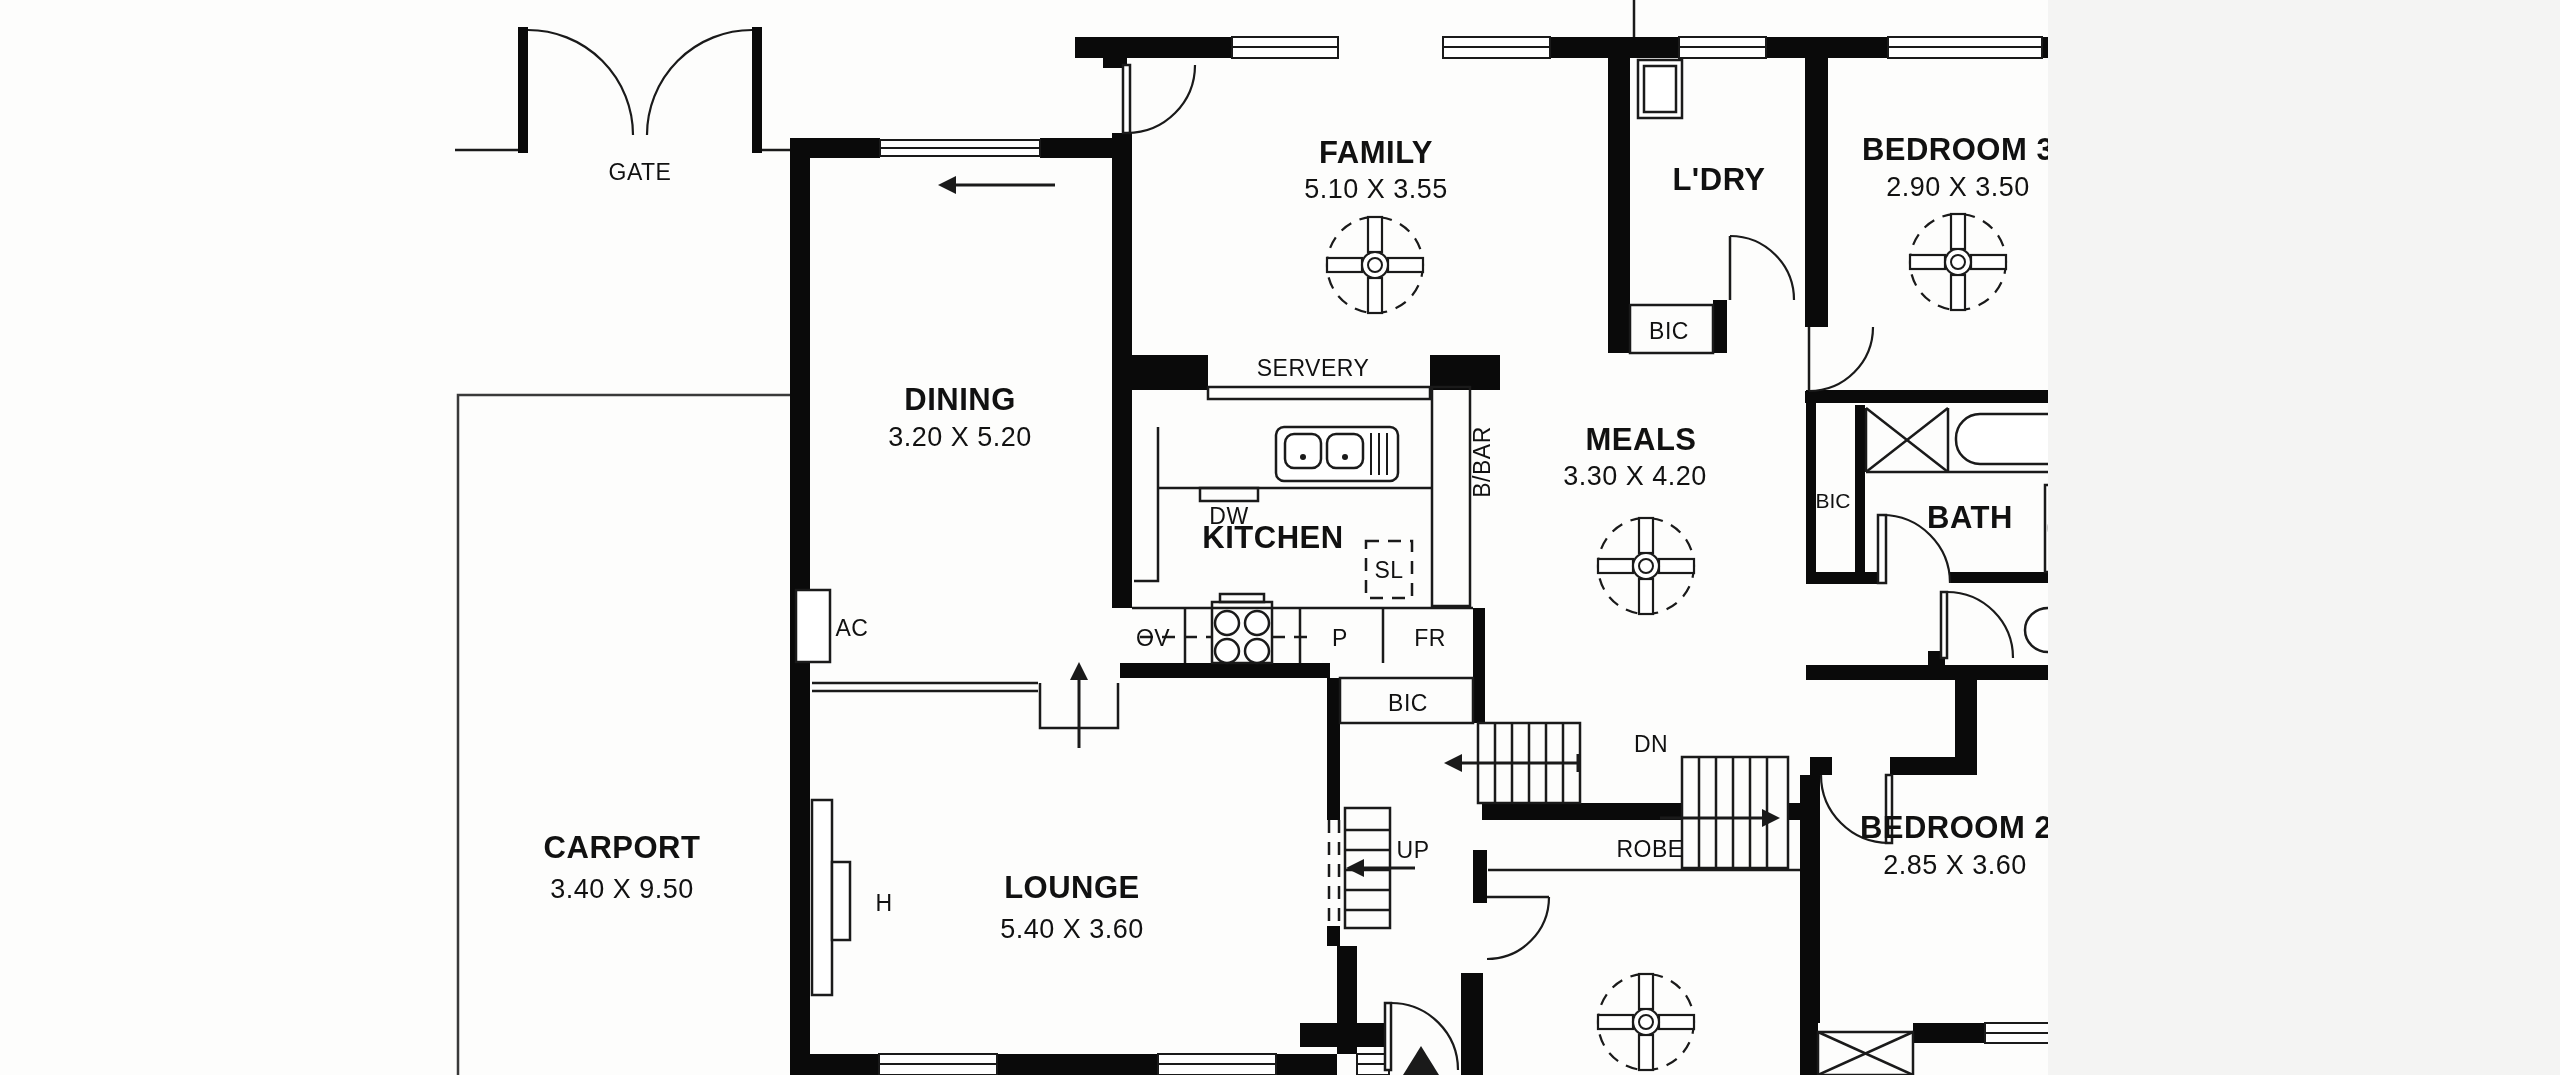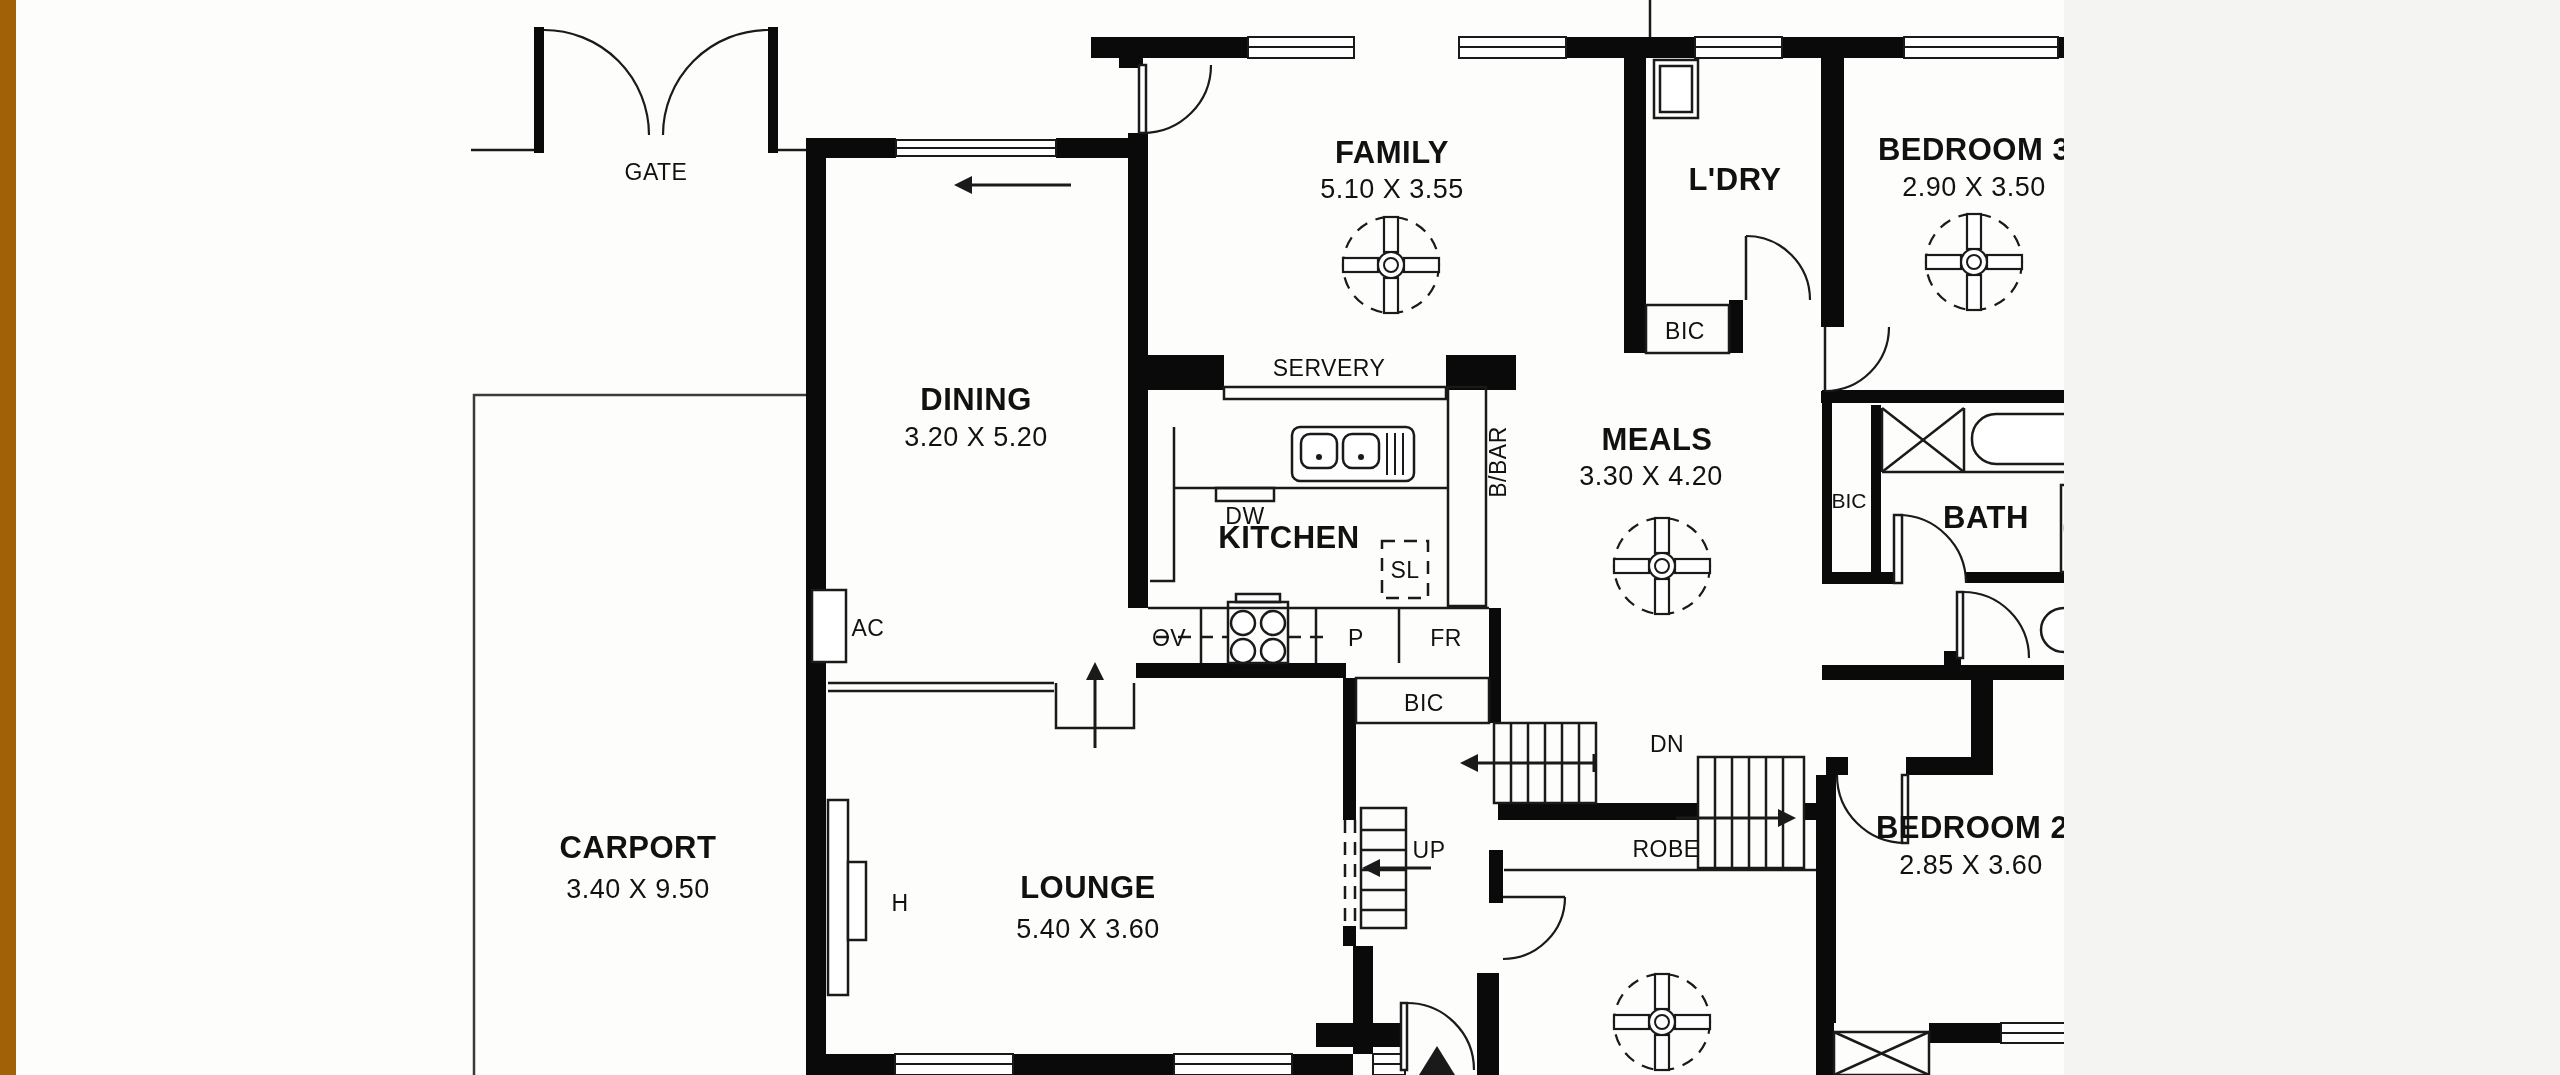--- a/index.html
+++ b/index.html
@@ -1,16 +1,16 @@
 <!DOCTYPE html>
 <html><head>
 <meta charset="utf-8">
 <style>
   html,body{margin:0;padding:0;background:#f4f4f3;}
-  .page{width:2048px;height:1075px;background:#a16207;position:relative;overflow:hidden;padding-left:16px;}
+  .page{width:2048px;height:1075px;background:#bef264;position:relative;overflow:hidden;}
   svg{display:block;}
   .wall{fill:#0a0a0a;stroke:none;}
   .thin{stroke:#1a1a1a;stroke-width:2.5;fill:none;}
   .thin-g{stroke:#3a3a3a;stroke-width:2.5;fill:none;}
   .fix{stroke:#1a1a1a;stroke-width:2.5;fill:#ffffff;}
   .arc{stroke:#1a1a1a;stroke-width:2.2;fill:none;}
   .dash{stroke:#1a1a1a;stroke-width:2.5;fill:none;stroke-dasharray:13 9;}
   .win{fill:#ffffff;stroke:#1a1a1a;stroke-width:2;}
   .winline{stroke:#1a1a1a;stroke-width:2;}
   .arrow{stroke:#1a1a1a;stroke-width:3;fill:none;}

